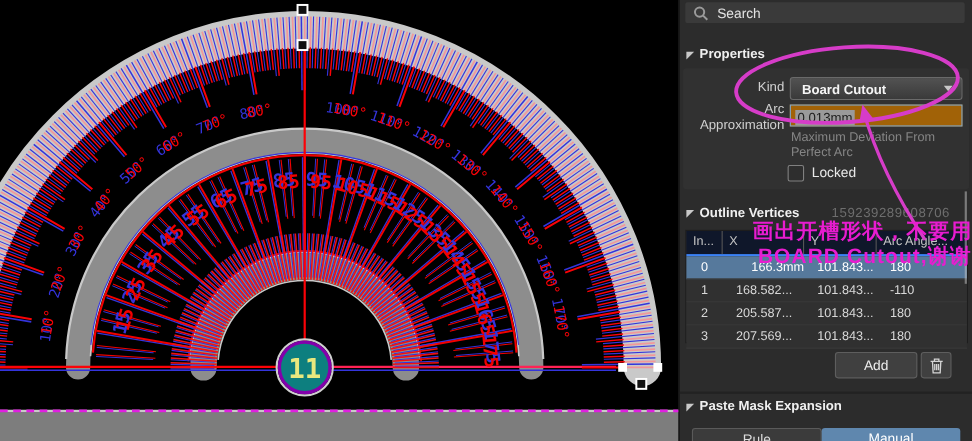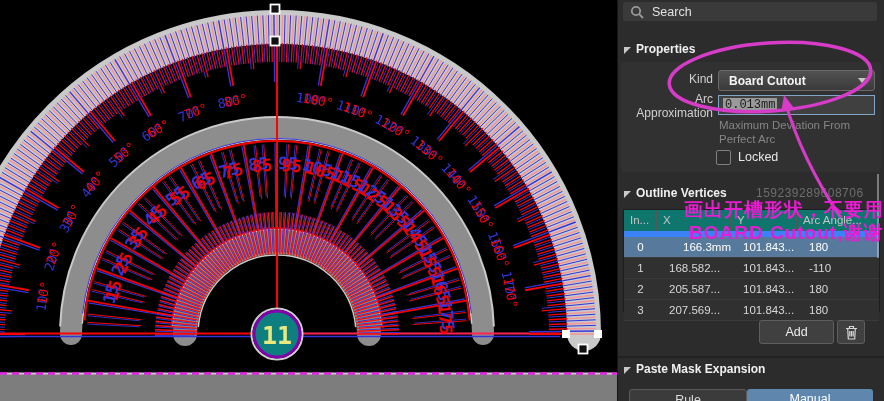--- a/index.html
+++ b/index.html
@@ -17,30 +17,30 @@
   #search-field span{color:#e2e2e2;font-size:12.5px;margin-left:8px;}
   .sec-tri{width:0;height:0;border-top:7px solid #c9c9c9;border-right:7px solid transparent;}
   .sec-head{font-weight:bold;color:#f0f0f0;font-size:12px;}
   .grp{left:3px;top:62px;width:260px;height:110px;background:#313131;border-radius:3px;}
   .flabel{color:#d0d0d0;text-align:right;width:95px;left:0;height:15px;line-height:15px;}
   #kind-dropdown{left:100px;top:70px;width:155px;height:19px;border:1px solid #6a6a6a;border-radius:3px;
                  background:linear-gradient(#525252,#3a3a3a);display:flex;align-items:center;cursor:pointer;}
   #kind-dropdown .dd-text{margin-left:10px;color:#f5f5f5;font-weight:bold;font-size:12px;}
   .dd-caret{position:absolute;right:8px;top:7px;width:0;height:0;
             border-left:4px solid transparent;border-right:4px solid transparent;border-top:5px solid #c8c8c8;}
-  #arc-input{left:100px;top:95px;width:155px;height:18px;background:#404040;border:1px solid #7fa6c8;
-             display:flex;align-items:center;font-family:Liberation Mono, monospace;}
+  #arc-input{left:100px;top:95px;width:155px;height:18px;background:#a16207;border:1px solid #7fa6c8;
+             display:flex;align-items:flex-end;}
   #arc-input span{margin-left:4px;background:#9a9a9a;color:#1c1c1c;font-size:12px;padding:0 2px;}
   .helper{color:#858585;font-size:11.5px;left:101px;}
   #locked-box{left:98px;top:150px;width:13px;height:13px;background:#2e2e2e;
               border:1.5px solid #808080;border-radius:2px;}
   
   #vtable{left:5px;top:209px;width:255px;height:101px;border:1px solid #1d1d1d;background:#2e2e2e;}
-  .vt-head{display:flex;height:21px;line-height:21px;background:#0f766e;
-           border-bottom:6px solid #3b82f6;color:#c4c4c4;font-size:11.5px;}
+  .vt-head{display:flex;height:21px;line-height:21px;background:#0f172a;
+           border-bottom:2px solid #3b82f6;color:#c4c4c4;font-size:11.5px;}
   .vt-hcell{border-right:1px solid #565656;padding-left:6px;box-sizing:border-box;
             overflow:hidden;white-space:nowrap;}
   .vt-hcell:last-child{border-right:none;}
   .vt-row{display:flex;height:20px;line-height:20px;background:#303030;
           border-bottom:1px solid #3a3a3a;font-size:11.5px;color:#d8d8d8;cursor:pointer;}
   .vt-row.sel{background:#56799c;color:#ffffff;}
   .vt-cell{overflow:hidden;white-space:nowrap;box-sizing:border-box;}
   .btn{background:#404040;border:1px solid #5e5e5e;border-radius:3px;color:#ececec;
        font-size:12.5px;display:flex;align-items:center;justify-content:center;cursor:pointer;}
   .divider{left:0;top:356px;width:267px;height:2px;background:#222;}

